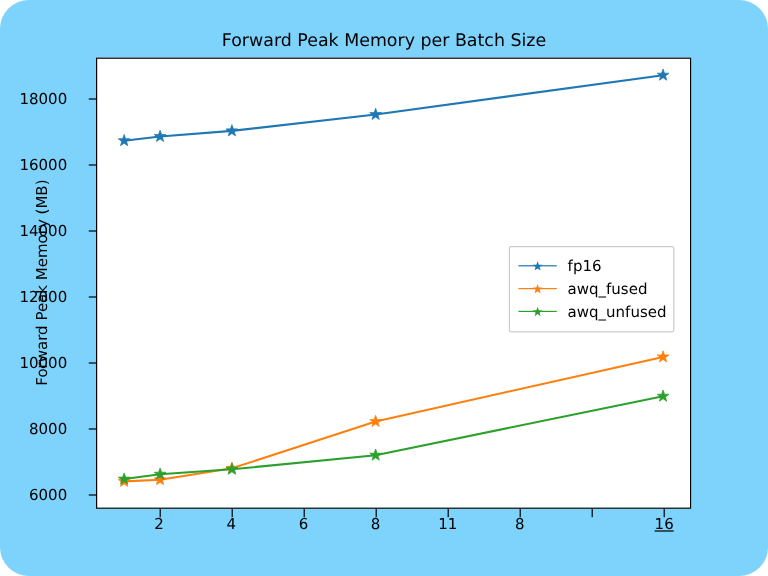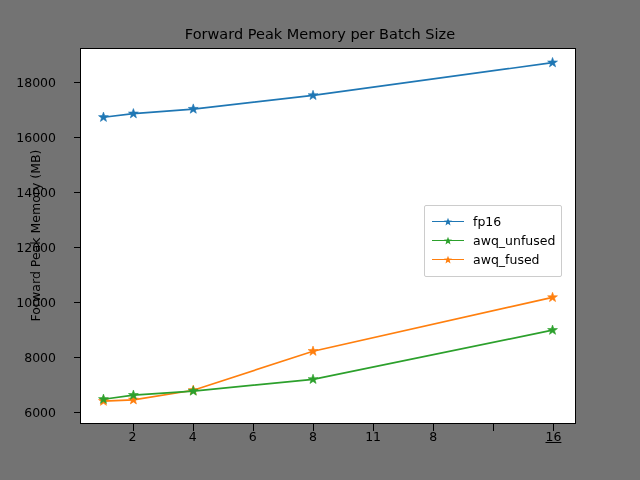--- a/index.html
+++ b/index.html
@@ -11,21 +11,22 @@
     width: 640px;
     height: 480px;
     font-family: "DejaVu Sans", sans-serif;
     color: #000000;
     overflow: hidden;
   }
   #figure {
     position: relative;
     width: 640px;
     height: 480px;
-    background: #737373;
+    background: #7dd3fc;
+    border-radius: 24px;
   }
   #chart-title {
     position: absolute;
     left: 0;
     top: 26px;
     width: 640px;
     text-align: center;
     font-size: 14.5px;
     color: #000000;
   }
@@ -218,31 +219,31 @@
         <span class="legend-swatch">
           <span class="lg-line" style="background: rgb(31, 119, 180);"></span>
           <svg class="lg-star" viewBox="0 0 12 12">
             <path d="M6.00,0.80L7.23,4.30L10.95,4.39L8.00,6.65L9.06,10.21L6.00,8.10L2.94,10.21L4.00,6.65L1.05,4.39L4.77,4.30Z" fill="#1f77b4"></path>
           </svg>
         </span>
         <span class="legend-label">fp16</span>
       </div>
       <div class="legend-row">
         <span class="legend-swatch">
+          <span class="lg-line" style="background: rgb(255, 127, 14);"></span>
+          <svg class="lg-star" viewBox="0 0 12 12">
+            <path d="M6.00,0.80L7.23,4.30L10.95,4.39L8.00,6.65L9.06,10.21L6.00,8.10L2.94,10.21L4.00,6.65L1.05,4.39L4.77,4.30Z" fill="#ff7f0e"></path>
+          </svg>
+        </span>
+        <span class="legend-label">awq_fused</span>
+      </div>
+      <div class="legend-row">
+        <span class="legend-swatch">
           <span class="lg-line" style="background: rgb(44, 160, 44);"></span>
           <svg class="lg-star" viewBox="0 0 12 12">
             <path d="M6.00,0.80L7.23,4.30L10.95,4.39L8.00,6.65L9.06,10.21L6.00,8.10L2.94,10.21L4.00,6.65L1.05,4.39L4.77,4.30Z" fill="#2ca02c"></path>
           </svg>
         </span>
         <span class="legend-label">awq_unfused</span>
       </div>
-      <div class="legend-row">
-        <span class="legend-swatch">
-          <span class="lg-line" style="background: rgb(255, 127, 14);"></span>
-          <svg class="lg-star" viewBox="0 0 12 12">
-            <path d="M6.00,0.80L7.23,4.30L10.95,4.39L8.00,6.65L9.06,10.21L6.00,8.10L2.94,10.21L4.00,6.65L1.05,4.39L4.77,4.30Z" fill="#ff7f0e"></path>
-          </svg>
-        </span>
-        <span class="legend-label">awq_fused</span>
-      </div>
     </div>
 
 </div>
 
 </body></html>

